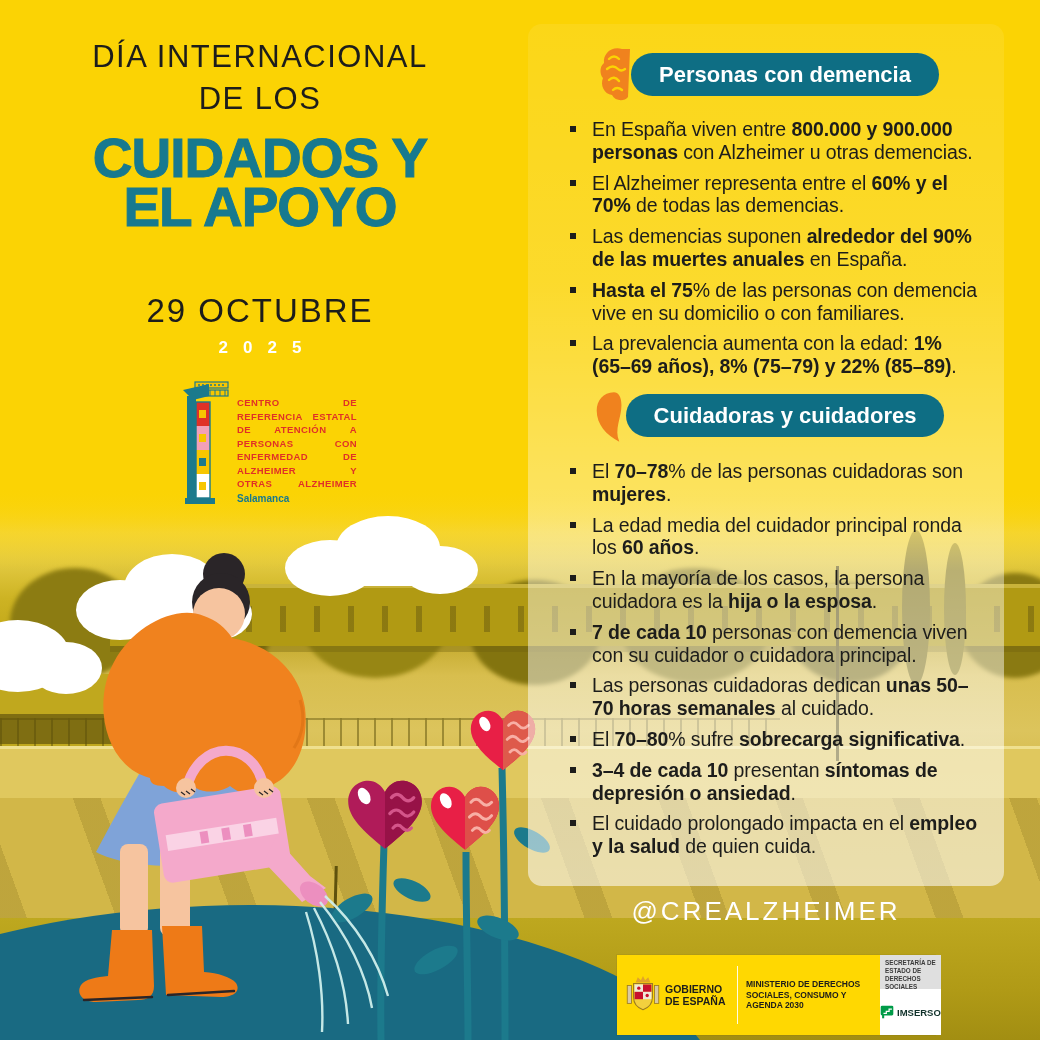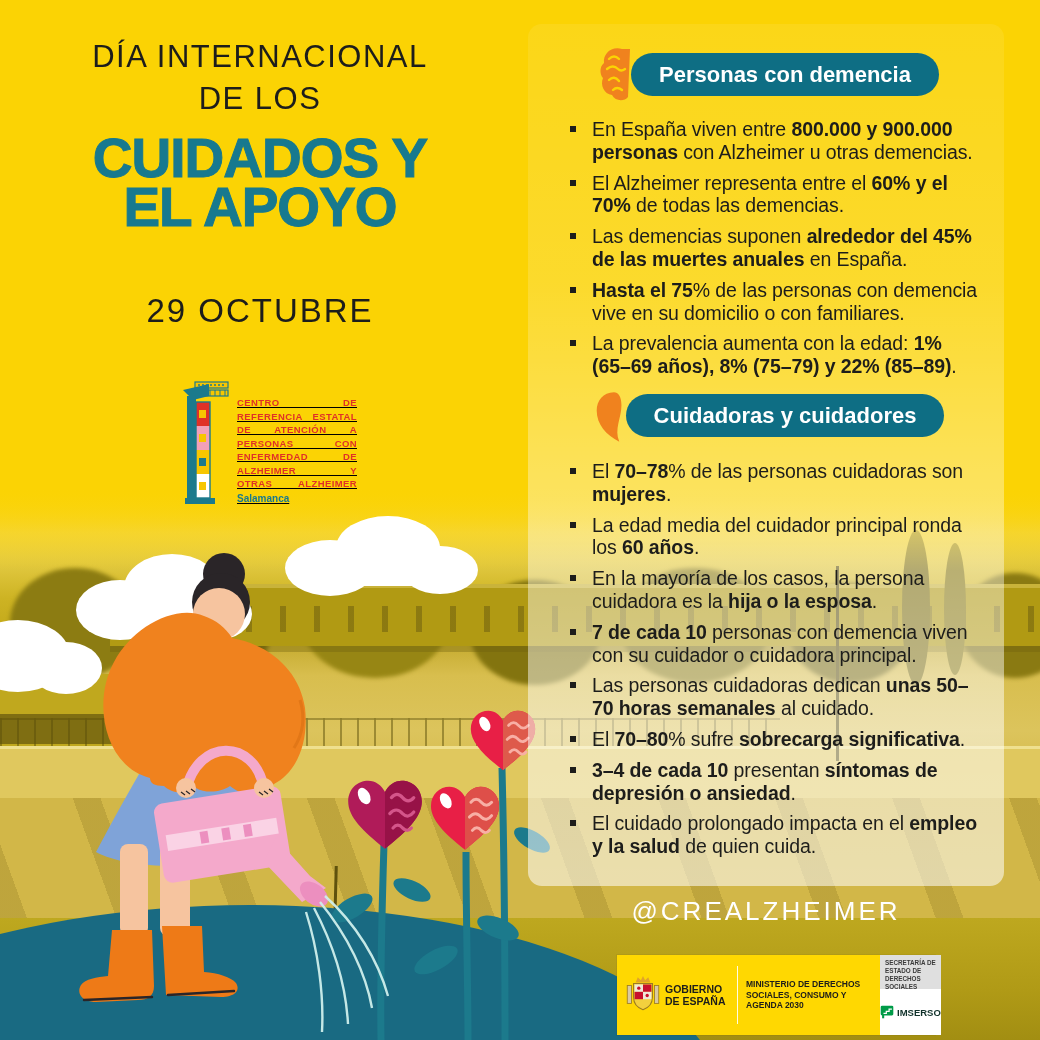--- a/index.html
+++ b/index.html
@@ -38,21 +38,21 @@
   .t1{font-size:31px;letter-spacing:1.5px;font-weight:400;line-height:42px;}
   .t2{font-size:55px;line-height:49px;font-weight:800;color:var(--c-teal,#17798F);
     letter-spacing:-1px;-webkit-text-stroke:1px var(--c-teal,#17798F);}
   .t2.first{margin-top:14px;}
   .date{margin-top:60px;font-size:33px;letter-spacing:2px;font-weight:400;}
   .year{margin-top:8px;font-size:17px;font-weight:700;color:#FFFFFF;letter-spacing:15px;text-indent:15px;}
 
   
   .cre{position:absolute;left:183px;top:380px;width:180px;display:flex;gap:8px;}
   .cre-icon{flex:0 0 46px;}
-  .cre-text{padding-top:16px;text-decoration:underline;}
+  .cre-text{padding-top:16px;}
   .cre-line{width:120px;font-size:9.5px;font-weight:700;color:var(--c-logo_red,#E03127);
     line-height:13.5px;letter-spacing:.4px;text-align:justify;text-align-last:justify;}
   .cre-city{width:120px;margin-top:2px;font-size:10px;font-weight:700;color:var(--c-teal,#17798F);
     text-align:justify;text-align-last:justify;}
 
   
   .illu{position:absolute;left:0;top:488px;width:560px;height:552px;}
 
   
   .panel{position:absolute;left:528px;top:24px;width:476px;height:862px;border-radius:14px;
@@ -118,20 +118,21 @@
   </div>
 
   <div class="ground"></div>
 
   <div class="head">
     <div class="t1">DÍA INTERNACIONAL</div>
     <div class="t1">DE LOS</div>
     <div class="t2 first">CUIDADOS Y</div>
     <div class="t2">EL APOYO</div>
     <div class="date">29 OCTUBRE</div>
+    <div class="year">2025</div>
   </div>
 
   <div class="cre">
     <div class="cre-icon">
       <svg viewBox="0 0 46 128" width="46" height="128">
         <rect x="12" y="2" width="33" height="6" fill="#F7C600" stroke="#1B7A8C" stroke-width="1.2"></rect>
         <g fill="#1B7A8C">
             <circle cx="16" cy="5" r="1"></circle>
             <circle cx="20" cy="5" r="1"></circle>
             <circle cx="24" cy="5" r="1"></circle>
@@ -302,21 +303,21 @@
               <path d="M7 23 q6 -5 11 0 q3 3 7 0"></path>
               <path d="M9 34 q5 -5 10 1"></path>
               <path d="M13 44 q4 -4 9 0"></path>
             </g>
           </svg></span>
         <span class="sec-pill">Personas con demencia</span>
       </div>
       <ul class="blist">
         <li class="bullet"><span>En España viven entre </span><b>800.000 y 900.000 personas</b><span> con Alzheimer u otras demencias.</span></li>
         <li class="bullet"><span>El Alzheimer representa entre el </span><b>60% y el 70%</b><span> de todas las demencias.</span></li>
-        <li class="bullet"><span>Las demencias suponen </span><b>alrededor del 45% de las muertes anuales</b><span> en España.</span></li>
+        <li class="bullet"><span>Las demencias suponen </span><b>alrededor del 90% de las muertes anuales</b><span> en España.</span></li>
         <li class="bullet"><b>Hasta el 75</b><span>% de las personas con demencia vive en su domicilio o con familiares.</span></li>
         <li class="bullet"><span>La prevalencia aumenta con la edad: </span><b>1% (65–69 años), 8% (75–79) y 22% (85–89)</b><span>.</span></li>
       </ul>
       <div class="sec-head">
         <span class="sec-ic"><svg viewBox="0 0 36 52">
             <path d="M17 4 C7 4 1 12 1 21 C1 34 10 44 22 50 C17 38 24 28 24 16 C24 8 21 4 17 4 Z" fill="#F0821E"></path>
           </svg></span>
         <span class="sec-pill">Cuidadoras y cuidadores</span>
       </div>
       <ul class="blist">

